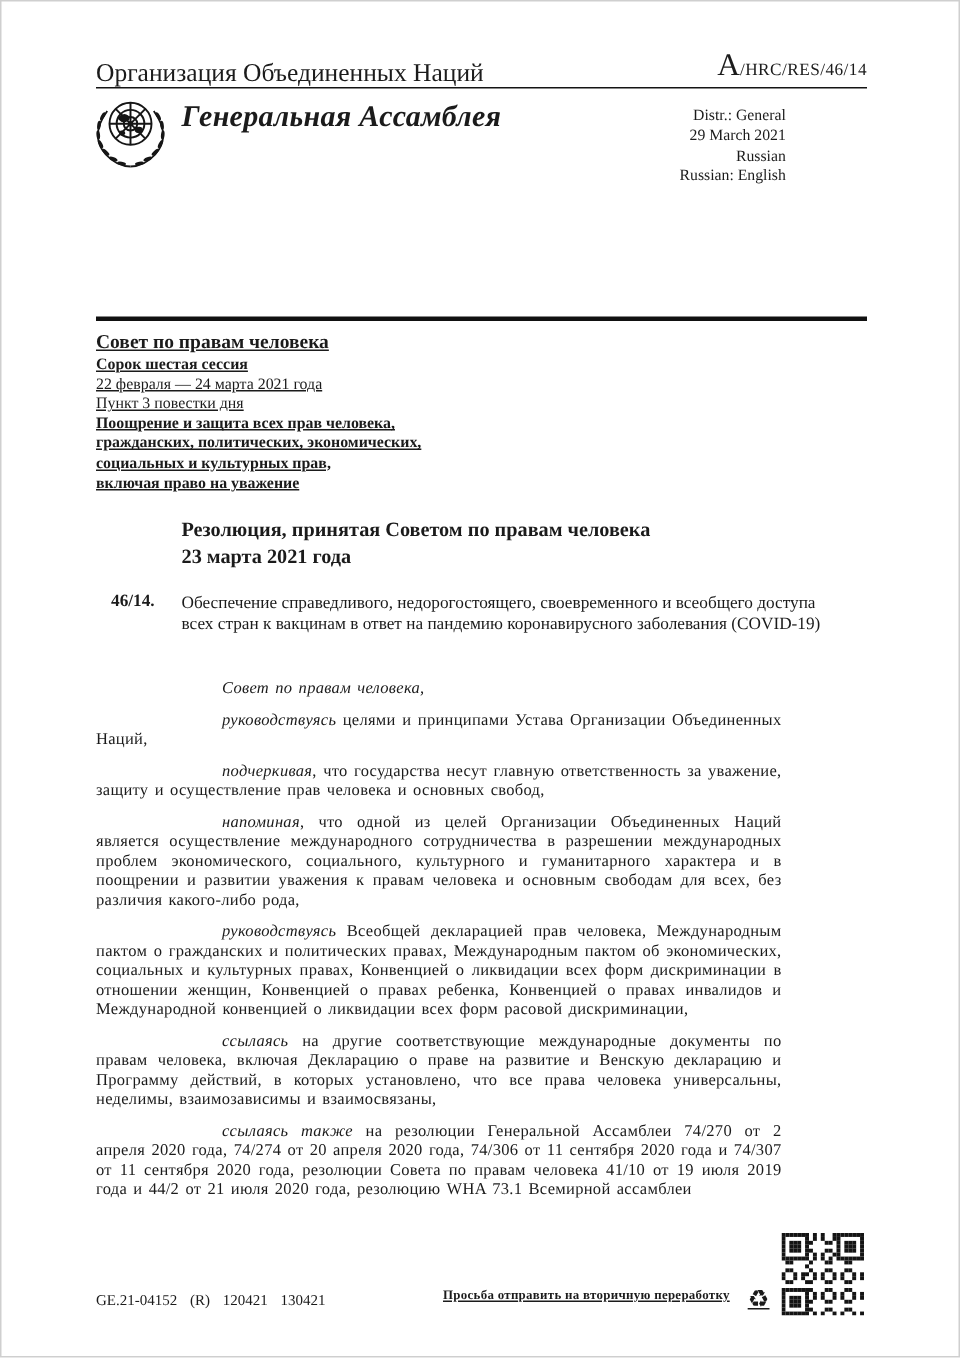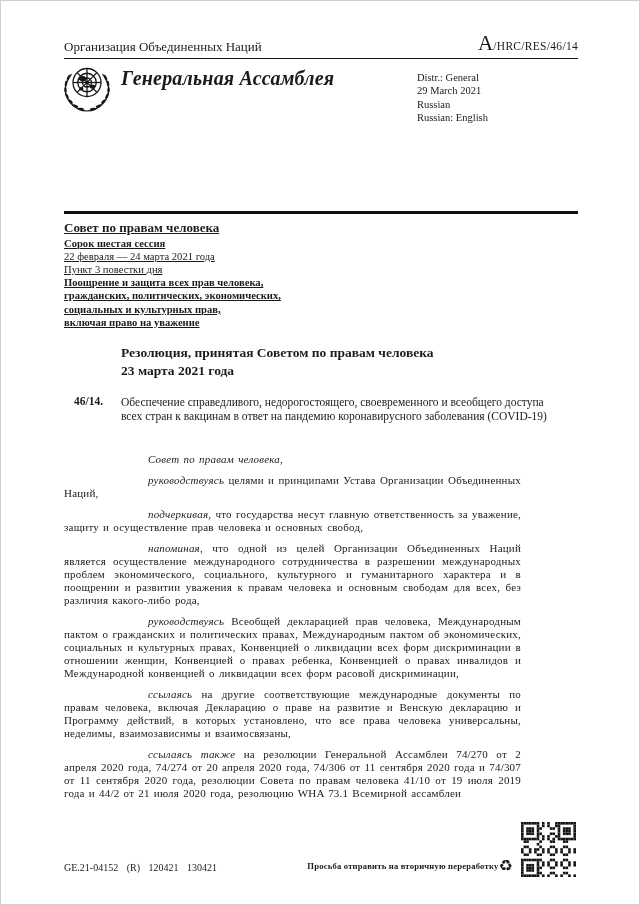--- a/index.html
+++ b/index.html
@@ -2,45 +2,45 @@
 <html><head>
 <meta charset="utf-8">
 <style>
   html,body{margin:0;padding:0;background:#e8e8e8;}
   .page{
     position:relative;width:638px;height:903px;background:#fff;
     border:1px solid #cfcfcf;overflow:hidden;
     font-family:"Liberation Serif", serif;color:#1b1b1b;
   }
   
-  .org-name{position:absolute;left:63px;top:38px;font-size:13px;}
+  .org-name{position:absolute;left:63px;top:38px;font-size:17px;}
   .doc-symbol{position:absolute;right:61px;top:30px;font-size:11.5px;letter-spacing:.3px;}
   .doc-symbol .big{font-size:21px;letter-spacing:0;}
   .rule-thin{position:absolute;left:63px;right:61px;top:57px;height:1px;background:#141414;}
   .emblem{position:absolute;left:61px;top:62px;width:50px;height:54px;}
   .assembly{position:absolute;left:120px;top:66px;font-size:20px;font-weight:bold;letter-spacing:.2px;font-style:italic;}
-  .distr{position:absolute;left:416px;top:70px;font-size:10.5px;line-height:13.3px;}
+  .distr{position:absolute;left:452px;top:70px;font-size:10.5px;line-height:13.3px;text-align:right;}
   .rule-thick{position:absolute;left:63px;right:61px;top:210px;height:3px;background:#111;}
   
   .session{position:absolute;left:63px;top:220px;font-size:10.6px;line-height:13.1px;text-decoration:underline;}
   .council{font-size:13px;font-weight:bold;margin-bottom:3px;}
   .bold{font-weight:bold;}
   
   .res-title{position:absolute;left:120px;top:343px;width:440px;font-size:13.5px;font-weight:bold;line-height:17.5px;}
   .res-num{position:absolute;left:73px;top:394px;font-size:11.5px;font-weight:bold;}
   .res-subject{position:absolute;left:120px;top:394px;width:432px;font-size:11.5px;font-weight:normal;line-height:14.4px;text-align:left;}
   
   .body{position:absolute;left:63px;top:452px;width:457px;font-size:11px;line-height:13px;
         text-align:justify;letter-spacing:.2px;word-spacing:1.2px;}
   .body p{margin:0 0 8px;text-indent:84px;}
   .lead{font-style:italic;margin-top:13px;}
   
   .ge{position:absolute;left:63px;top:861px;font-size:10px;word-spacing:6px;}
-  .recycle-line{position:absolute;right:126px;top:857px;display:flex;align-items:center;gap:0;
-                font-size:8.6px;font-weight:bold;letter-spacing:.2px;}
+  .recycle-line{position:absolute;right:126px;top:857px;display:flex;align-items:flex-start;gap:12px;
+                font-size:8.6px;font-weight:bold;letter-spacing:.2px;text-decoration:underline;}
   .recycle-glyph{font-family:"DejaVu Sans", sans-serif;font-size:16px;font-weight:normal;line-height:1;}
   .qr{position:absolute;right:63px;top:821px;width:55px;height:55px;}
 </style>
 </head>
 <body>
 
 <div class="page">
 
   <div class="org-name">Организация Объединенных Наций</div>
   <div class="doc-symbol"><span class="big">A</span><span>/HRC/RES/46/14</span></div>

